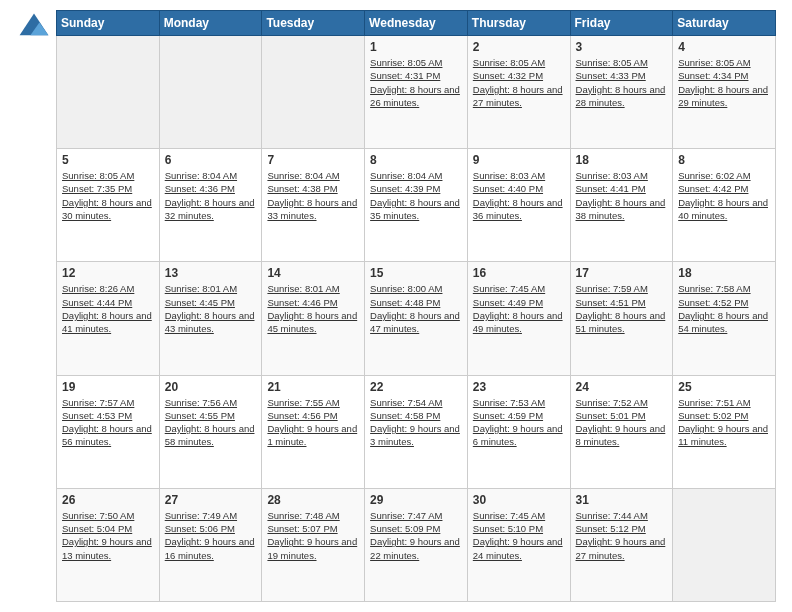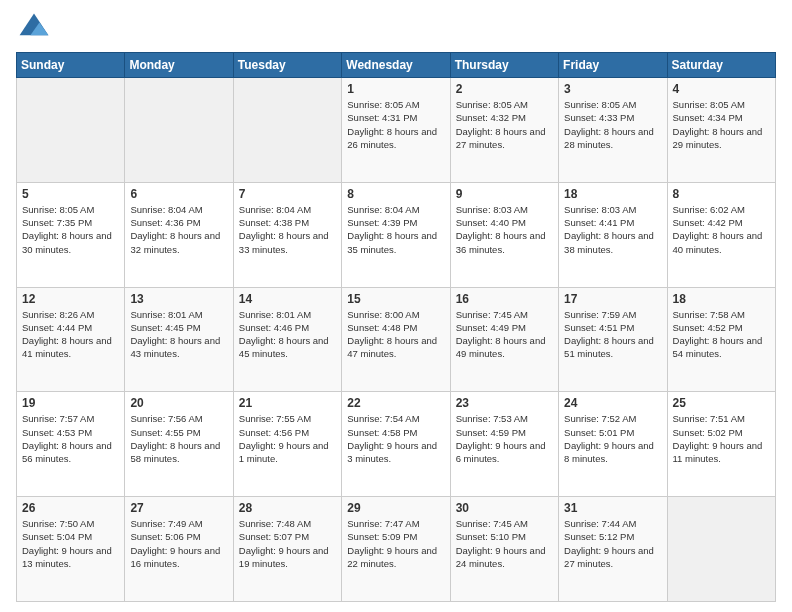--- a/index.html
+++ b/index.html
@@ -7,21 +7,21 @@
       font-family: Arial, sans-serif;
       background: #fff;
       width: 792px;
       height: 612px;
       overflow: hidden;
     }
     .page {
       width: 792px;
       height: 612px;
       display: flex;
-      flex-direction: column;
+      flex-direction: row;
       padding: 10px 16px 10px 16px;
     }
     .header {
       display: flex;
       justify-content: space-between;
       align-items: flex-start;
       margin-bottom: 6px;
     }
     .logo {
       display: flex;
@@ -93,20 +93,21 @@
     .day-number {
       font-size: 12px;
       font-weight: bold;
       display: block;
       margin-bottom: 2px;
     }
     .day-info {
       font-size: 9.5px;
       line-height: 1.4;
       color: #333;
+      text-decoration: underline;
     }
     .empty-cell {
       background: #f0f0f0 !important;
     }
   </style>
 </head>
 <body>
 
 <div class="page">
   <div class="header">

